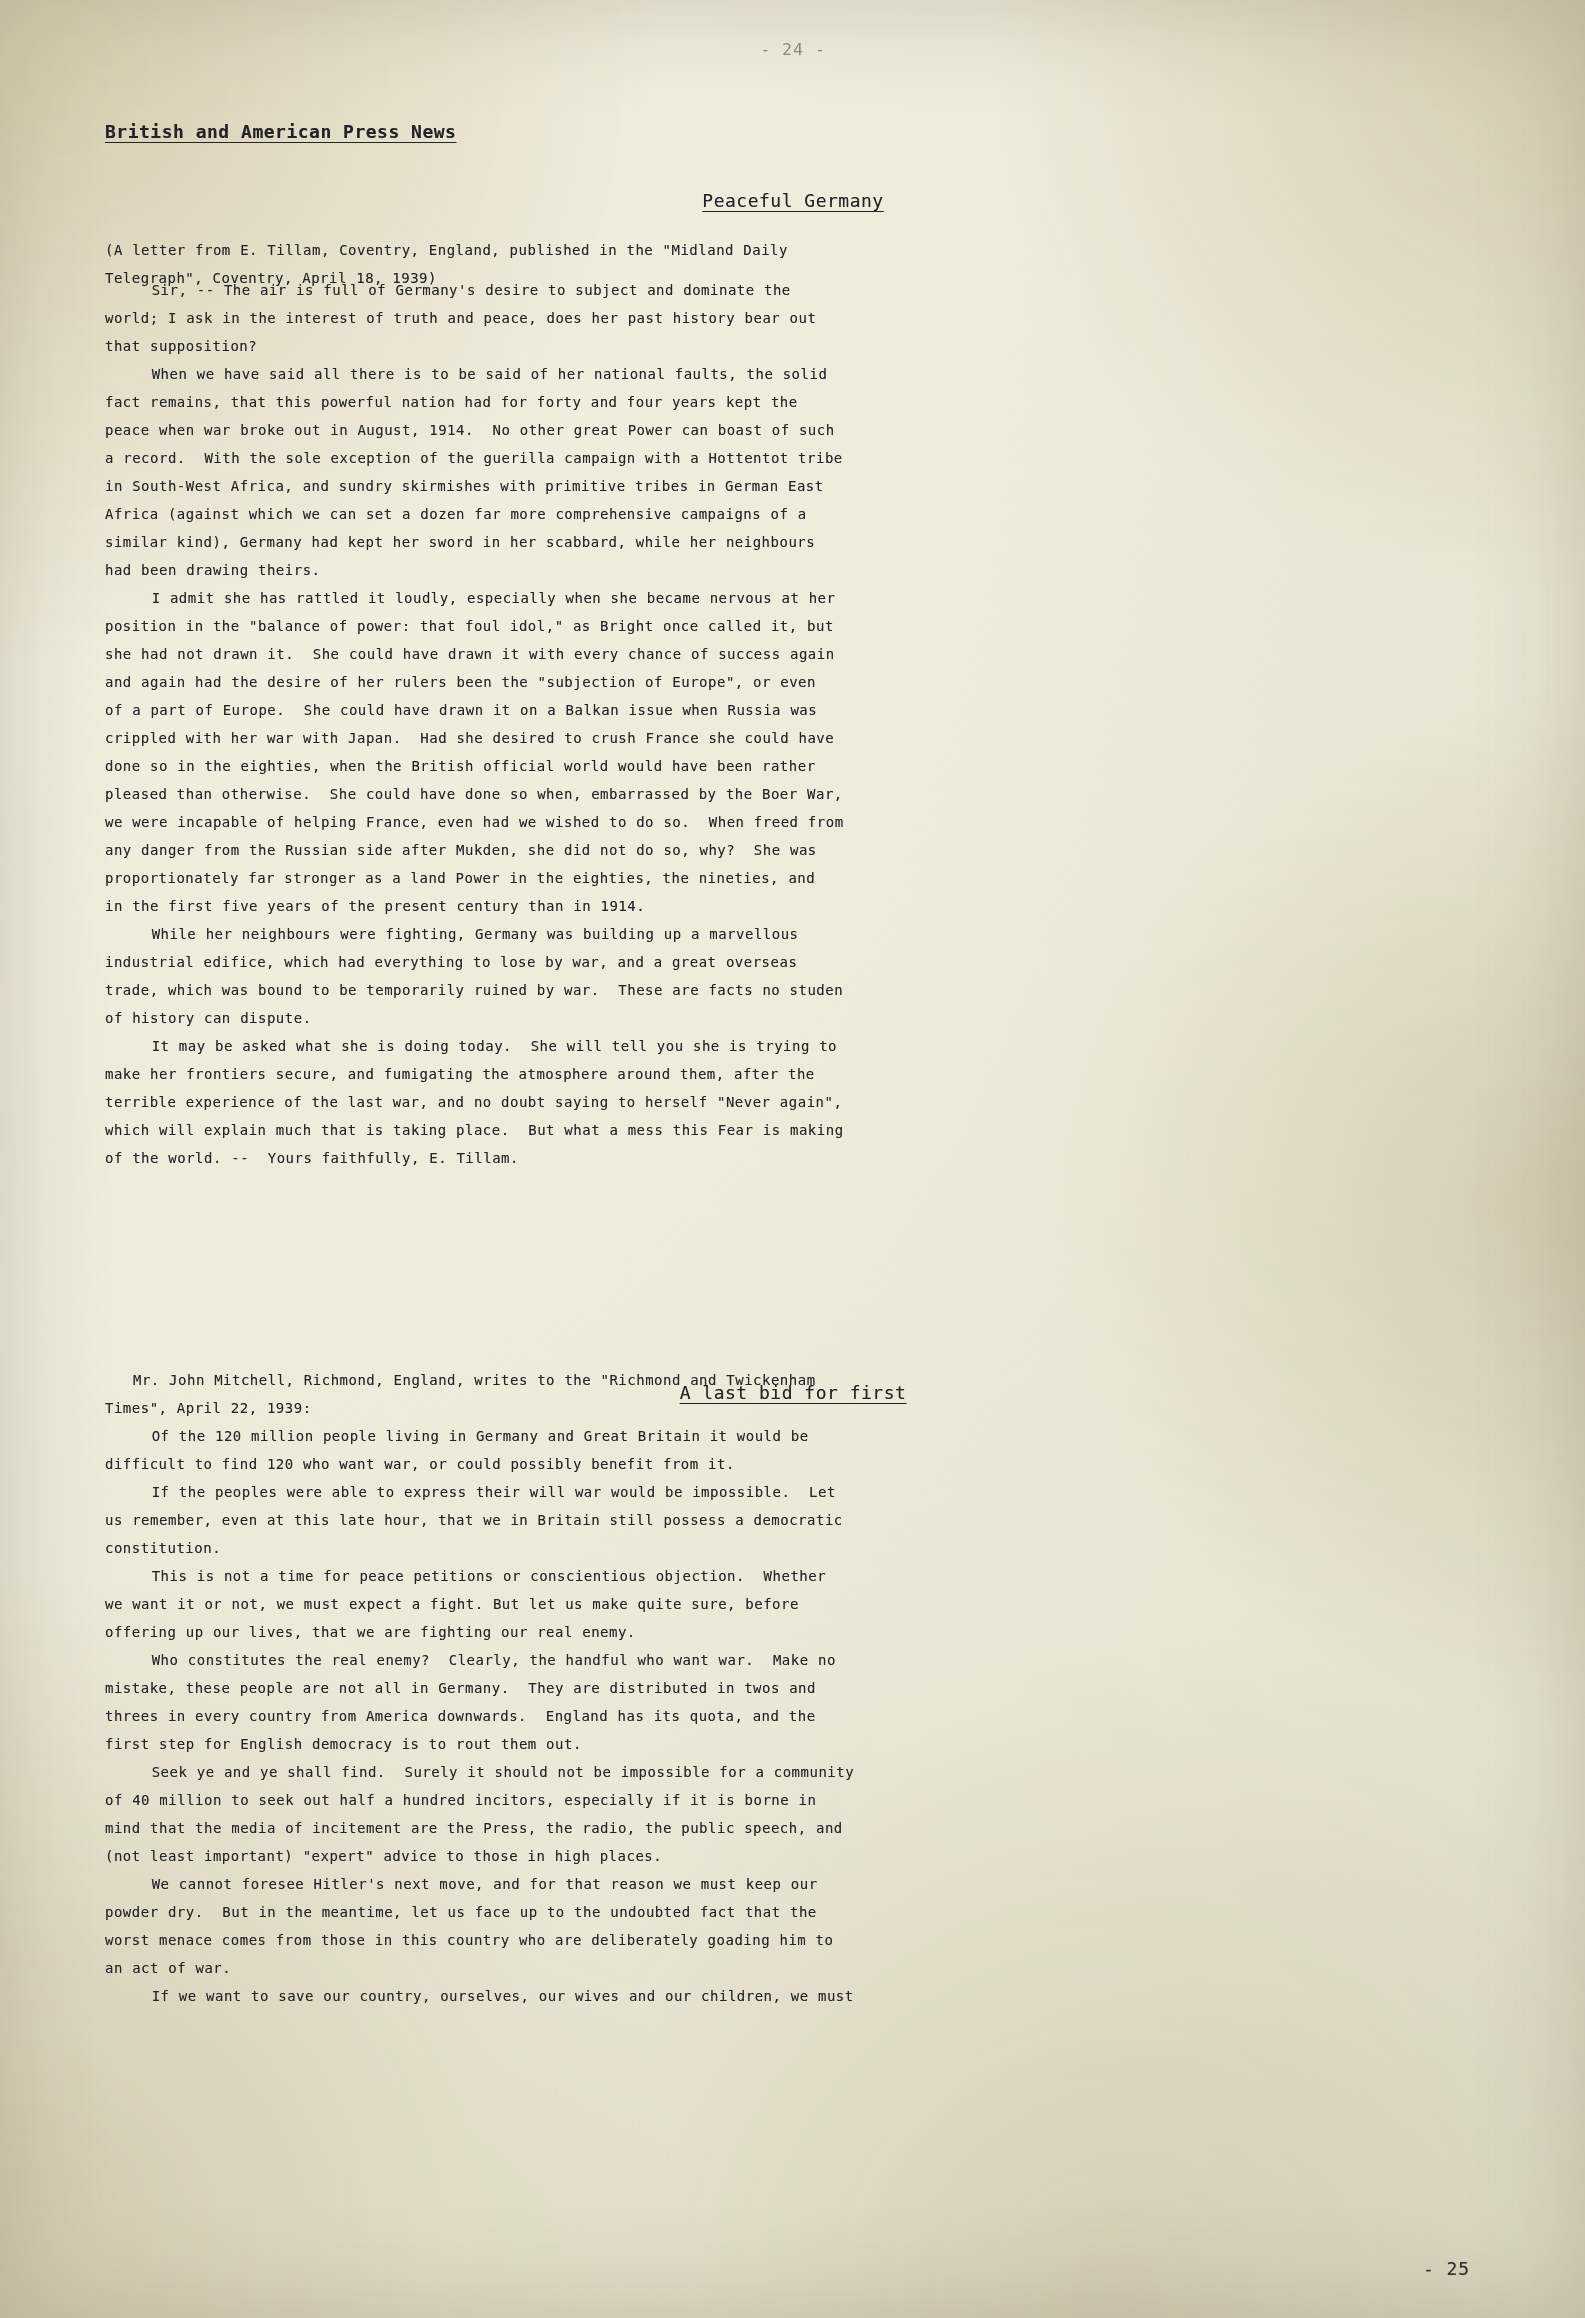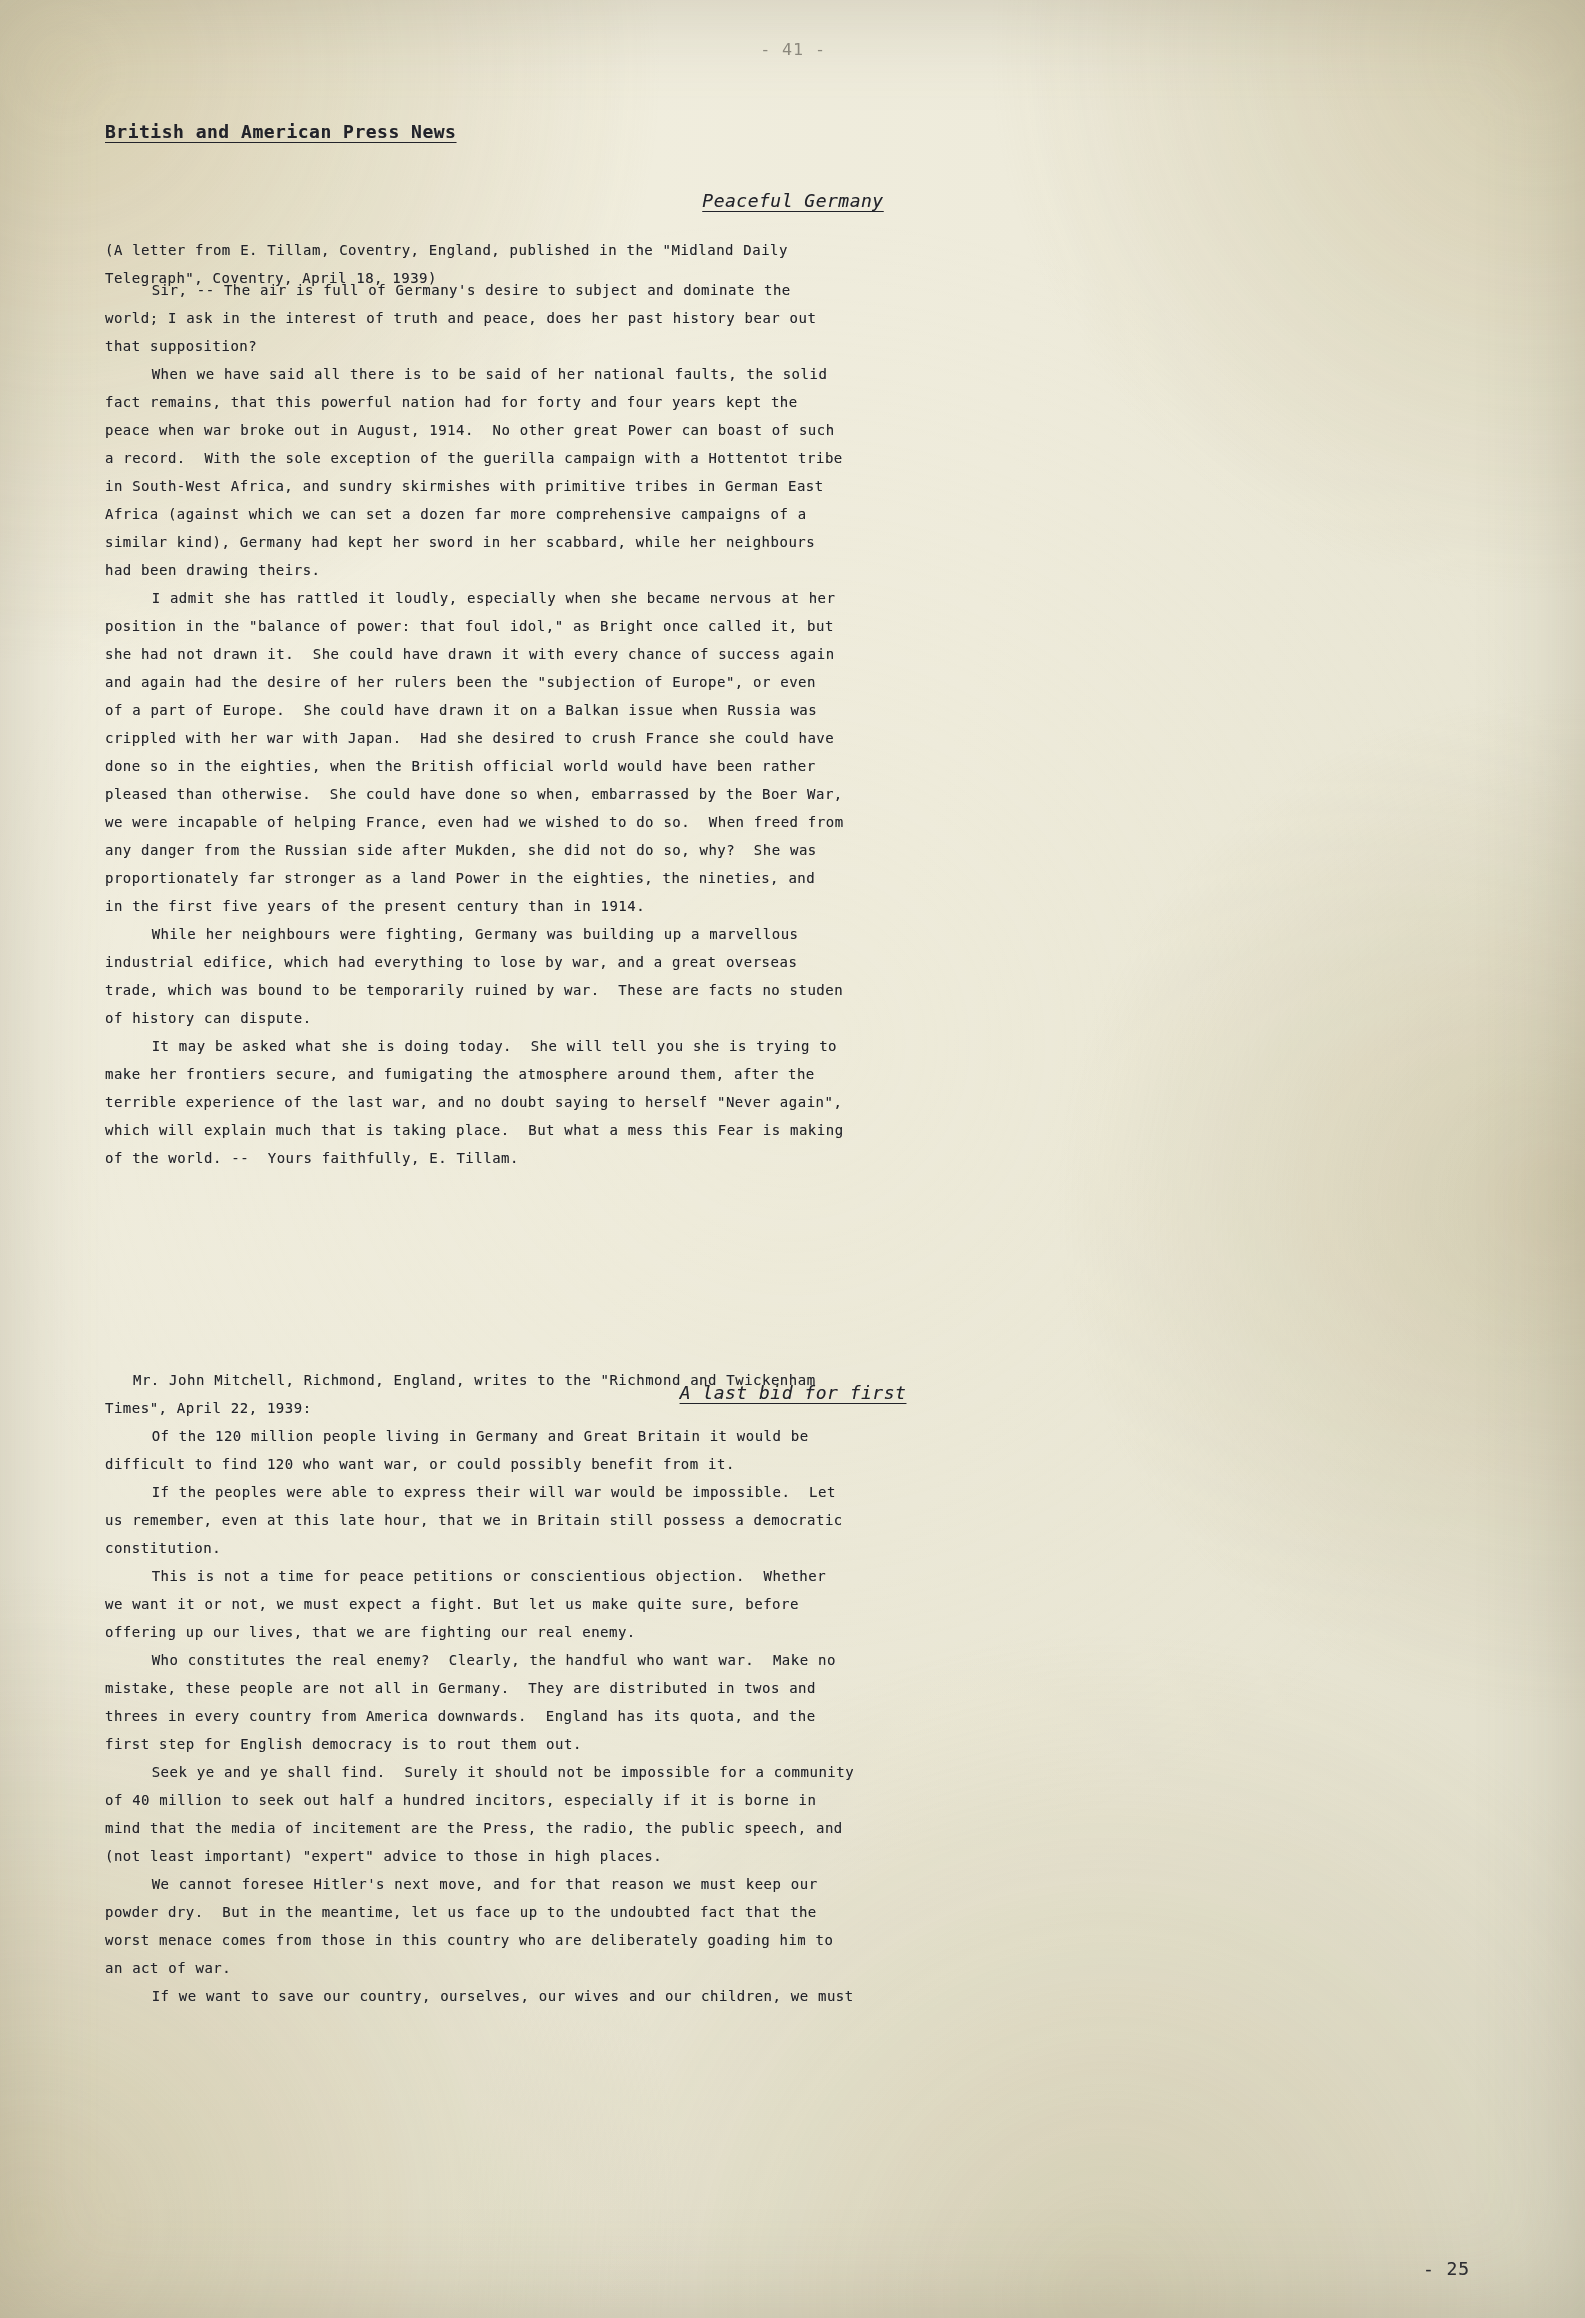--- a/index.html
+++ b/index.html
@@ -79,21 +79,20 @@
   }
   .center-heading {
     position: absolute;
     left: 0;
     right: 0;
     text-align: center;
     font-family: "DejaVu Sans Mono", "Liberation Mono", monospace;
     font-size: 18px;
     letter-spacing: 0.5px;
     color: #22232a;
-    font-style: italic;
   }
   .center-heading span {
     text-decoration: underline;
     text-underline-offset: 3.5px;
   }
   .block {
     position: absolute;
     left: 105px;
     width: 1380px;
     font-family: "DejaVu Sans Mono", "Liberation Mono", monospace;
@@ -108,21 +107,21 @@
   .block, .section-heading, .center-heading, .folio-bottom {
     text-shadow: 0 0 0.5px rgba(35,36,43,0.35);
   }
 </style>
 </head>
 <body>
 
 <div class="page">
   <div class="sheet">
 
-    <div class="folio-top">- 41 -</div>
+    <div class="folio-top">- 24 -</div>
 
     <div class="section-heading" style="top: 121px;">British and American Press News</div>
 
     <div class="center-heading" style="top: 190px;"><span>Peaceful Germany</span></div>
 
     <div class="block" style="top: 236px;">(A letter from E. Tillam, Coventry, England, published in the "Midland Daily
 Telegraph", Coventry, April 18, 1939)</div>
 
     <div class="block" style="top: 276px;">     Sir, -- The air is full of Germany's desire to subject and dominate the
 world; I ask in the interest of truth and peace, does her past history bear out

